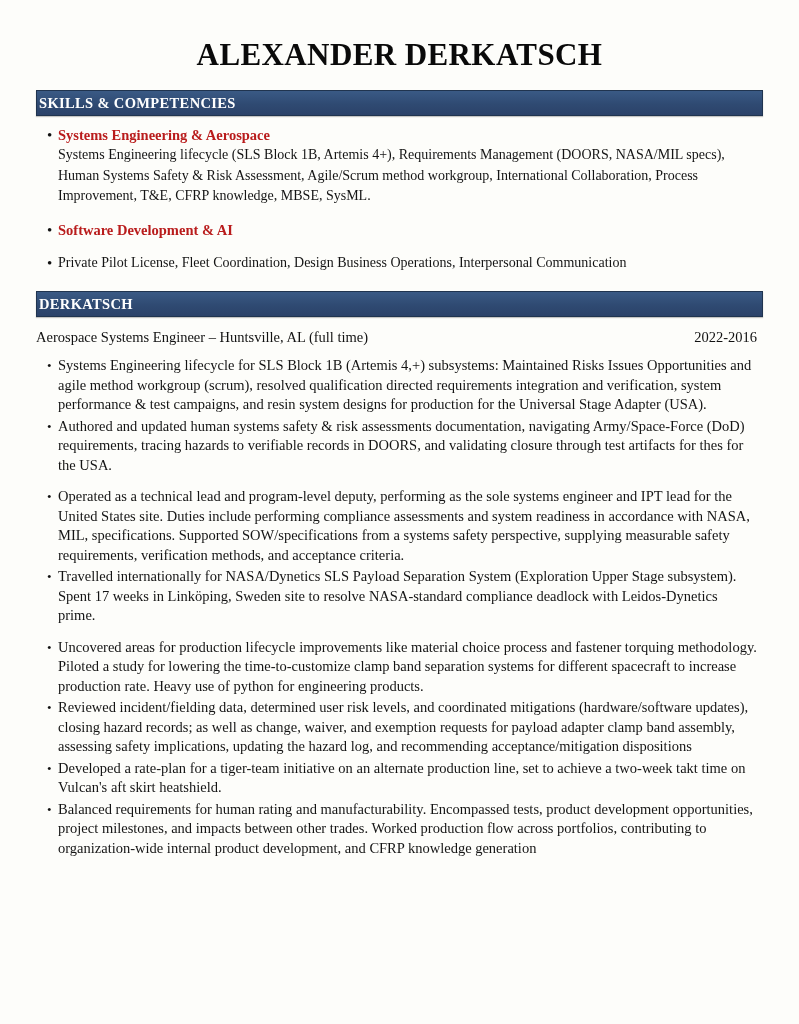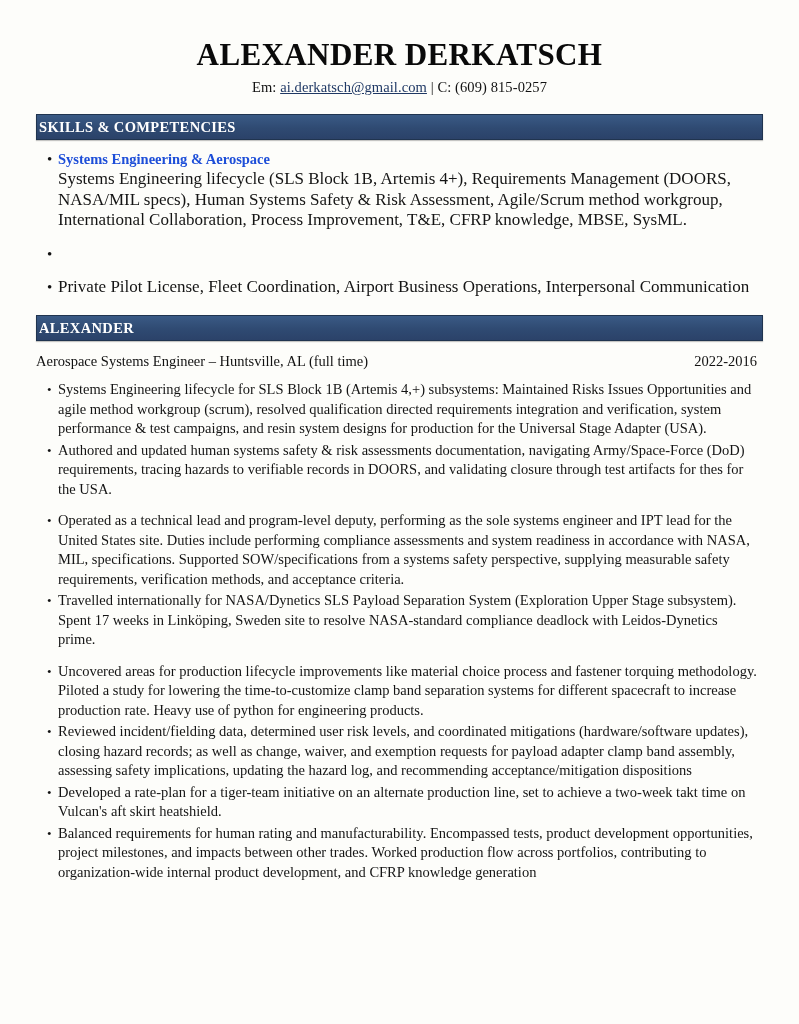--- a/index.html
+++ b/index.html
@@ -80,24 +80,24 @@
     box-sizing: border-box;
     font-size: 15px;
     line-height: 20px;
     color: #111;
   }
   .skill-content { flex: 1 1 auto; }
   .skill-title {
     font-size: 14.5px;
     font-weight: bold;
     line-height: 20px;
-    color: #1d4ed8;
+    color: #b91c1c;
   }
   .skill-desc {
-    font-size: 17px;
+    font-size: 14px;
     line-height: 20.5px;
     color: #141414;
   }
 
   
   .job-header { margin-top: 10px; }
   .company {
     font-size: 14.5px;
     font-weight: bold;
     line-height: 21px;
@@ -149,23 +149,20 @@
   }
 </style>
 </head>
 <body>
 
 <div class="page">
   <div class="page-inner">
 
     <div class="name-block">
       <div class="full-name">ALEXANDER DERKATSCH</div>
-      <div class="contact-line">
-        <span>Em: </span><span class="email">ai.derkatsch@gmail.com</span><span class="contact-sep"> | </span><span>C: (609) 815-0257</span>
-      </div>
     </div>
 
     <div class="section-banner">
       <span class="title">SKILLS &amp; COMPETENCIES</span>
     </div>
 
     <div class="skills-body">
 
       <div class="skill-group">
         <div class="skill-row">
@@ -174,37 +171,38 @@
             <div class="skill-title">Systems Engineering &amp; Aerospace</div>
             <div class="skill-desc">Systems Engineering lifecycle (SLS Block 1B, Artemis 4+), Requirements Management (DOORS, NASA/MIL specs), Human Systems Safety &amp; Risk Assessment, Agile/Scrum method workgroup, International Collaboration, Process Improvement, T&amp;E, CFRP knowledge, MBSE, SysML.</div>
           </div>
         </div>
       </div>
 
       <div class="skill-group">
         <div class="skill-row">
           <span class="bullet">•</span>
           <div class="skill-content">
+            <div class="skill-title">Software Development &amp; AI</div>
           </div>
         </div>
       </div>
 
       <div class="skill-group">
         <div class="skill-row">
           <span class="bullet">•</span>
           <div class="skill-content">
-            <div class="skill-desc">Private Pilot License, Fleet Coordination, Airport Business Operations, Interpersonal Communication</div>
+            <div class="skill-desc">Private Pilot License, Fleet Coordination, Design Business Operations, Interpersonal Communication</div>
           </div>
         </div>
       </div>
 
     </div>
 
     <div class="section-banner">
-      <span class="title">ALEXANDER</span>
+      <span class="title">DERKATSCH</span>
     </div>
 
     <div class="job-header">
       <div class="role-line">
         <span class="role-title">Aerospace Systems Engineer – Huntsville, AL (full time)</span>
         <span class="role-dates">2022-2016</span>
       </div>
     </div>
 
     <div class="bullet-list">

